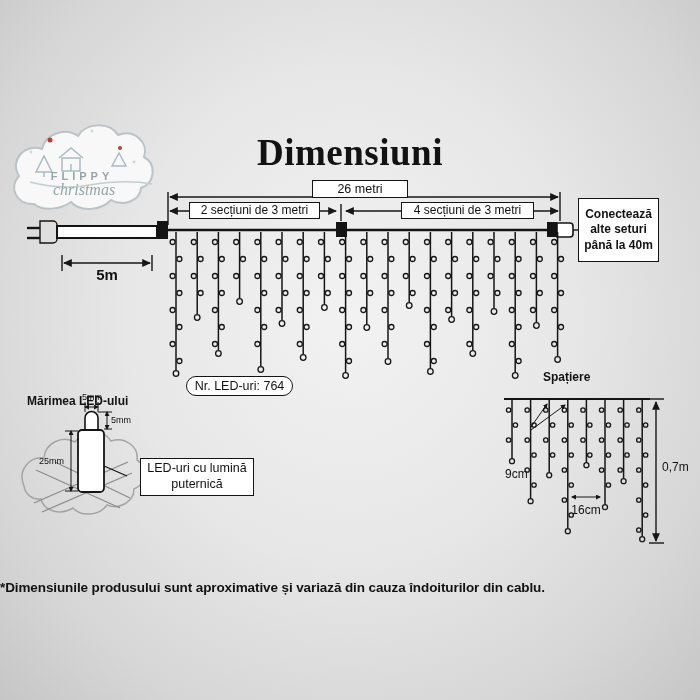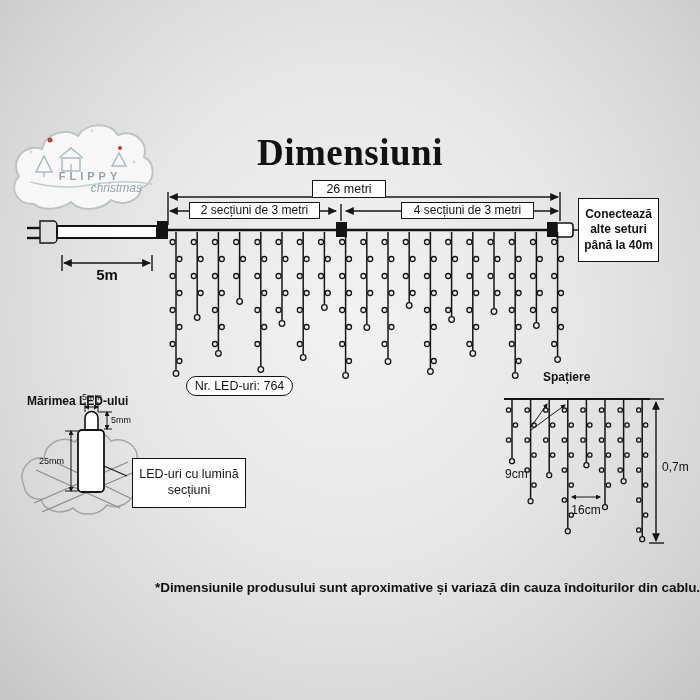--- a/index.html
+++ b/index.html
@@ -9,26 +9,26 @@
     font-family:"Liberation Sans", sans-serif;color:#121212;
   }
   svg.art{position:absolute;left:0;top:0;z-index:1;}
   .title{position:absolute;top:131px;left:0;width:100%;text-align:center;
          font-size:37px;font-weight:700;letter-spacing:.5px;z-index:2;font-family:Liberation Serif, serif;}
   .box{position:absolute;background:#fff;border:1.6px solid #141414;z-index:3;
        display:flex;flex-direction:column;align-items:center;justify-content:center;
        text-align:center;line-height:1.2;box-sizing:border-box;}
   .lbl{position:absolute;z-index:3;text-align:center;white-space:nowrap;}
   .hdg{position:absolute;z-index:3;font-size:12px;font-weight:700;white-space:nowrap;}
-  .footnote{position:absolute;top:580px;left:0;width:700px;text-align:right;
+  .footnote{position:absolute;top:580px;left:0;width:700px;text-align:left;
             font-size:13.5px;font-weight:700;letter-spacing:-0.1px;z-index:3;}
-  .logo-top{position:absolute;left:32px;top:170px;width:116px;text-align:center;z-index:2;
+  .logo-top{position:absolute;left:24px;top:170px;width:116px;text-align:center;z-index:2;
             font-size:11px;font-weight:700;letter-spacing:4px;color:#97a3aa;}
-  .logo-bottom{position:absolute;left:26px;top:181px;width:116px;text-align:right;z-index:2;
-            font-family:Liberation Sans, sans-serif;font-style:italic;font-size:12px;color:#94a7a7;}
+  .logo-bottom{position:absolute;left:26px;top:181px;width:116px;text-align:center;z-index:2;
+            font-family:Liberation Serif, serif;font-style:italic;font-size:16px;color:#94a7a7;}
   
   .ln{stroke:#161616;stroke-width:1.4;fill:none;}
   .ln2{stroke:#161616;stroke-width:2.4;fill:none;}
   .lnt{stroke:#161616;stroke-width:1;fill:none;}
   .drop{stroke:#161616;stroke-width:1.5;}
   .led{fill:none;stroke:#161616;stroke-width:1.3;}
   .sketch{stroke:#a5a5a5;stroke-width:1.5;fill:none;}
   .scene{stroke:#a9bcc3;stroke-width:1.5;fill:none;}
 </style>
 </head>
@@ -341,44 +341,44 @@
 
       <line x1="127" y1="476" x2="104" y2="466" stroke="#141414" stroke-width="1.2"></line>
     </g>
   </svg>
 
   <div class="title">Dimensiuni</div>
 
   <div class="logo-top">FLIPPY</div>
   <div class="logo-bottom">christmas</div>
 
-  <div class="box" style="left:312px;top:180px;width:74px;height:18px;font-size:12.5px;">26 metri</div>
+  <div class="box" style="left:312px;top:180px;width:96px;height:18px;font-size:12.5px;">26 metri</div>
   <div class="box" style="left:189px;top:202px;width:131px;height:17px;font-size:12px;">2 secțiuni de 3 metri</div>
   <div class="box" style="left:401px;top:202px;width:133px;height:17px;font-size:12px;">4 secțiuni de 3 metri</div>
 
   <div class="box" style="left:578px;top:198px;width:81px;height:64px;font-size:12px;font-weight:700;line-height:1.3;">
     <div>Conectează</div>
     <div>alte seturi</div>
     <div>până la 40m</div>
   </div>
 
   <div class="lbl" style="left:62px;top:266px;width:90px;font-size:15px;font-weight:700;">5m</div>
 
   <div class="box" style="left:186px;top:376px;width:107px;height:20px;font-size:12.5px;border-radius:10px;">Nr. LED-uri: 764</div>
 
   <div class="hdg" style="left:27px;top:386px;margin-top:8px;">Mărimea LED-ului</div>
   <div class="hdg" style="left:543px;top:370px;">Spațiere</div>
 
   <div class="lbl" style="left:74px;top:392px;width:36px;font-size:9px;">5mm</div>
   <div class="lbl" style="left:111px;top:415px;font-size:9px;">5mm</div>
   <div class="lbl" style="left:39px;top:456px;font-size:9px;">25mm</div>
 
-  <div class="box" style="left:132px;top:458px;width:114px;height:50px;font-size:12.5px;line-height:1.25;">
+  <div class="box" style="left:140px;top:458px;width:114px;height:38px;font-size:12.5px;line-height:1.25;">
     <div>LED-uri cu lumină</div>
-    <div>secțiuni</div>
+    <div>puternică</div>
   </div>
 
   <div class="lbl" style="left:505px;top:420px;font-size:12px;margin-top:47px;">9cm</div>
   <div class="lbl" style="left:564px;top:503px;width:44px;font-size:12px;">16cm</div>
   <div class="lbl" style="left:662px;top:460px;font-size:12px;">0,7m</div>
 
   <div class="footnote">*Dimensiunile produsului sunt aproximative și variază din cauza îndoiturilor din cablu.</div>
 </div>
 
 </body></html>

